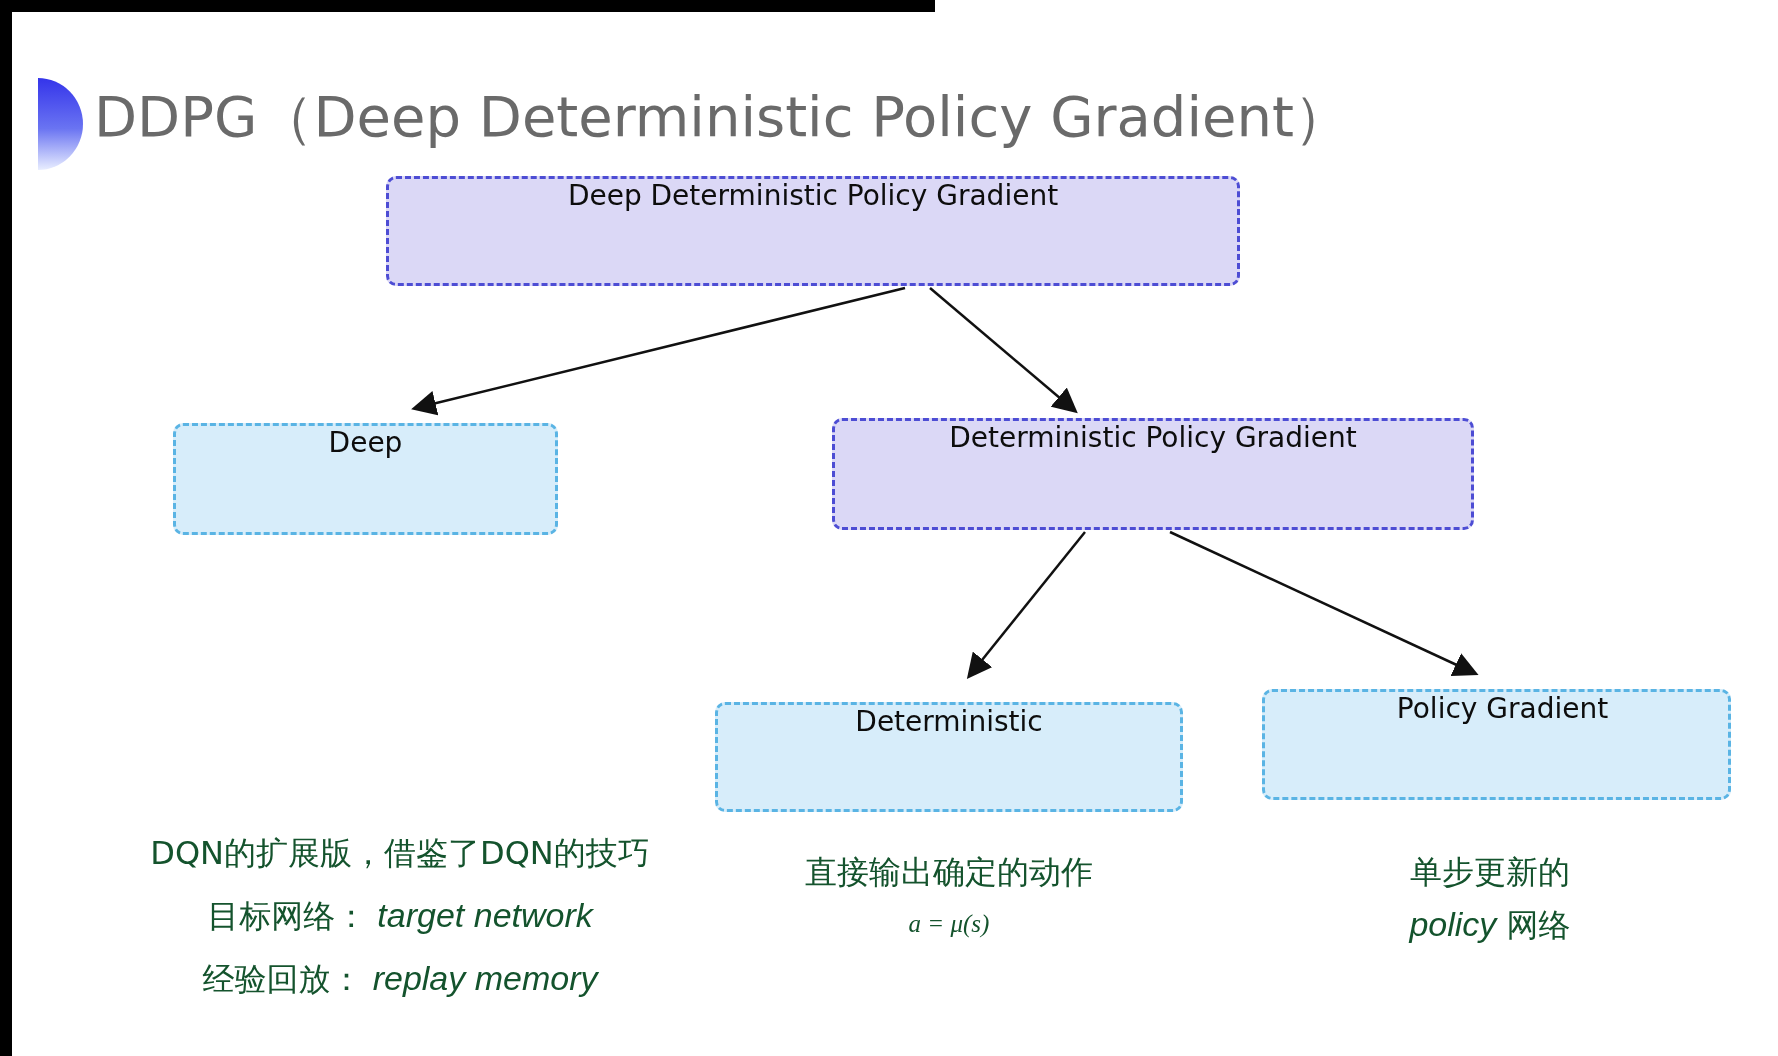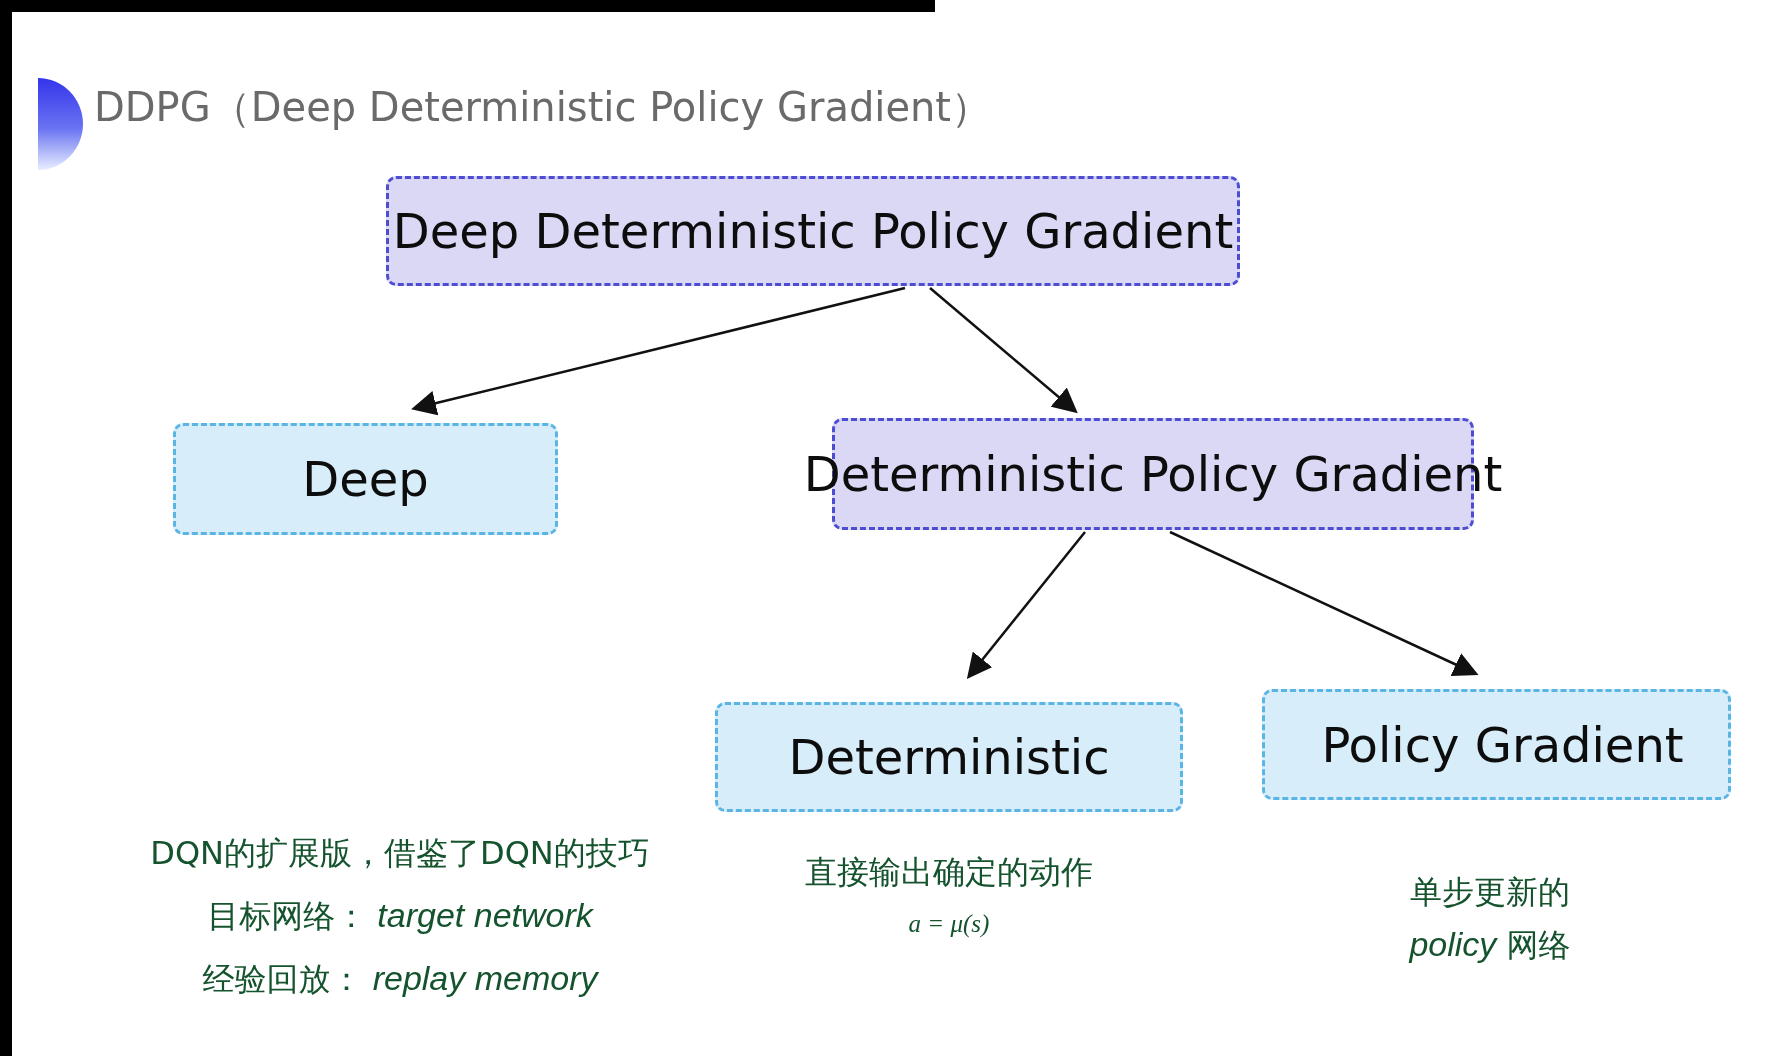--- a/index.html
+++ b/index.html
@@ -8,42 +8,42 @@
     font-family:"DejaVu Sans","Liberation Sans",sans-serif;color:#0d0d0d;
   }
   .edge-top{position:absolute;left:0;top:0;width:935px;height:12px;background:#000;}
   .edge-left{position:absolute;left:0;top:0;width:12px;height:1056px;background:#000;}
   .accent-shape{
     position:absolute;left:38px;top:78px;width:45px;height:92px;
     background:linear-gradient(180deg,#3434ea 0%,#6a74f2 55%,#e9eeff 100%);
     border-top-right-radius:45px 46px;border-bottom-right-radius:45px 46px;
   }
   .page-title{
-    position:absolute;left:94px;top:80px;font-size:40px;font-weight:400;
+    position:absolute;left:94px;top:80px;font-size:56px;font-weight:400;
     color:#6a6a6a;letter-spacing:0px;white-space:nowrap;
   }
   .box{
-    position:absolute;display:flex;align-items:center;justify-content:center;
-    border-radius:10px;font-size:48px;font-weight:500;white-space:nowrap;
+    position:absolute;display:flex;justify-content:center;
+    border-radius:10px;font-size:28px;font-weight:500;white-space:nowrap;
   }
   .box.purple{background:#dbd8f6;border:3px dashed #4d4dd4;}
   .box.cyan{background:#d7edfa;border:3px dashed #5ab4e4;margin-top:7px;}
   .box-root{left:386px;top:176px;width:848px;height:104px;}
   .box-deep{left:173px;top:416px;width:379px;height:106px;}
   .box-dpg{left:832px;top:418px;width:636px;height:106px;}
   .box-det{left:715px;top:695px;width:462px;height:104px;}
   .box-pg{left:1262px;top:682px;width:451px;height:105px;padding-left:12px;}
   .arrows{position:absolute;left:0;top:0;pointer-events:none;}
   .note{
     position:absolute;display:flex;flex-direction:column;align-items:center;
     font-size:32px;line-height:40px;text-align:center;color:#14532d;
   }
   .note-deep{left:120px;top:833px;width:560px;gap:22px;}
   .note-det{left:729px;top:852px;width:440px;gap:12px;}
-  .note-pg{left:1290px;top:852px;width:400px;gap:12px;margin-top:20px;}
+  .note-pg{left:1290px;top:852px;width:400px;gap:12px;}
   .term{
     font-family:Liberation Sans, sans-serif;font-style:italic;
     font-size:34px;
   }
   .formula{
     font-family:"Liberation Serif","DejaVu Serif",serif;font-style:italic;
     font-size:25px;
   }
   .note-line{white-space:nowrap;}
 </style>

